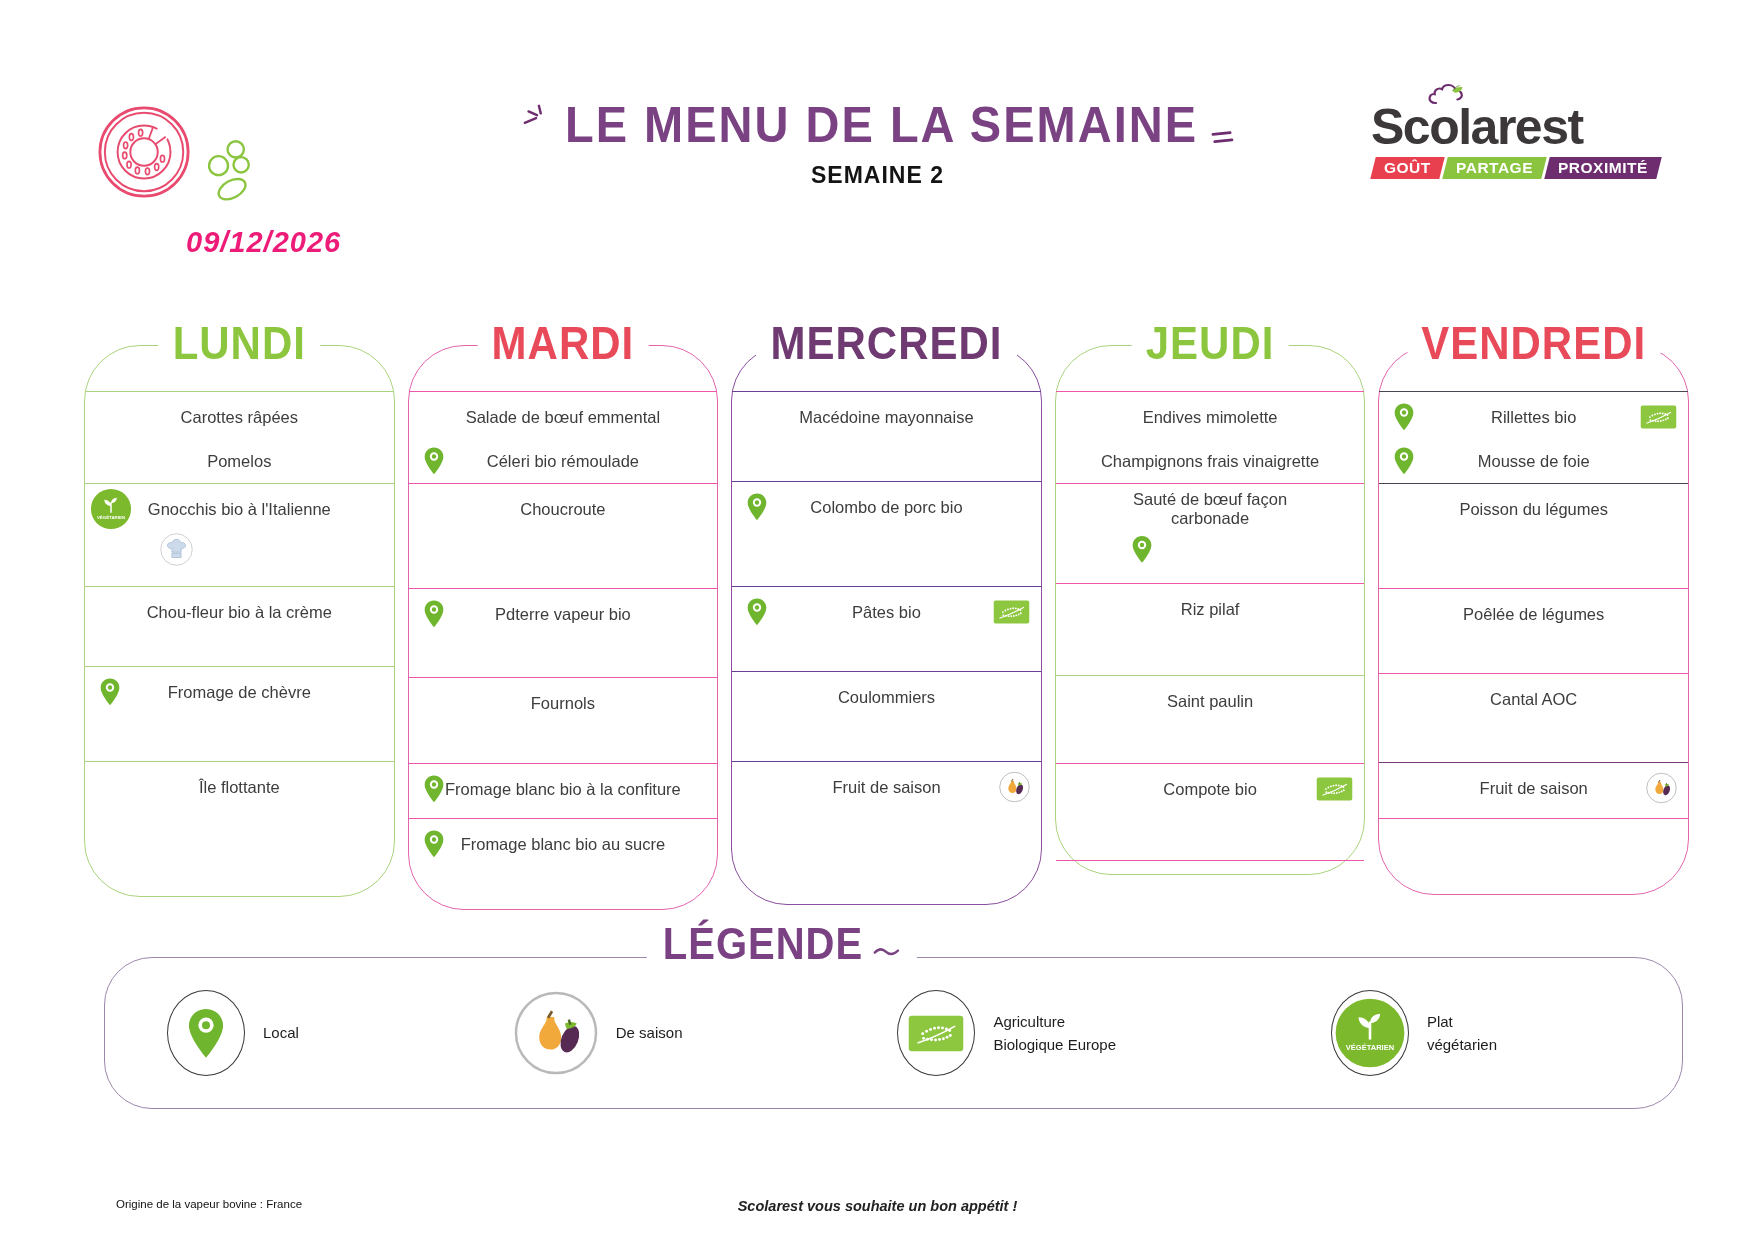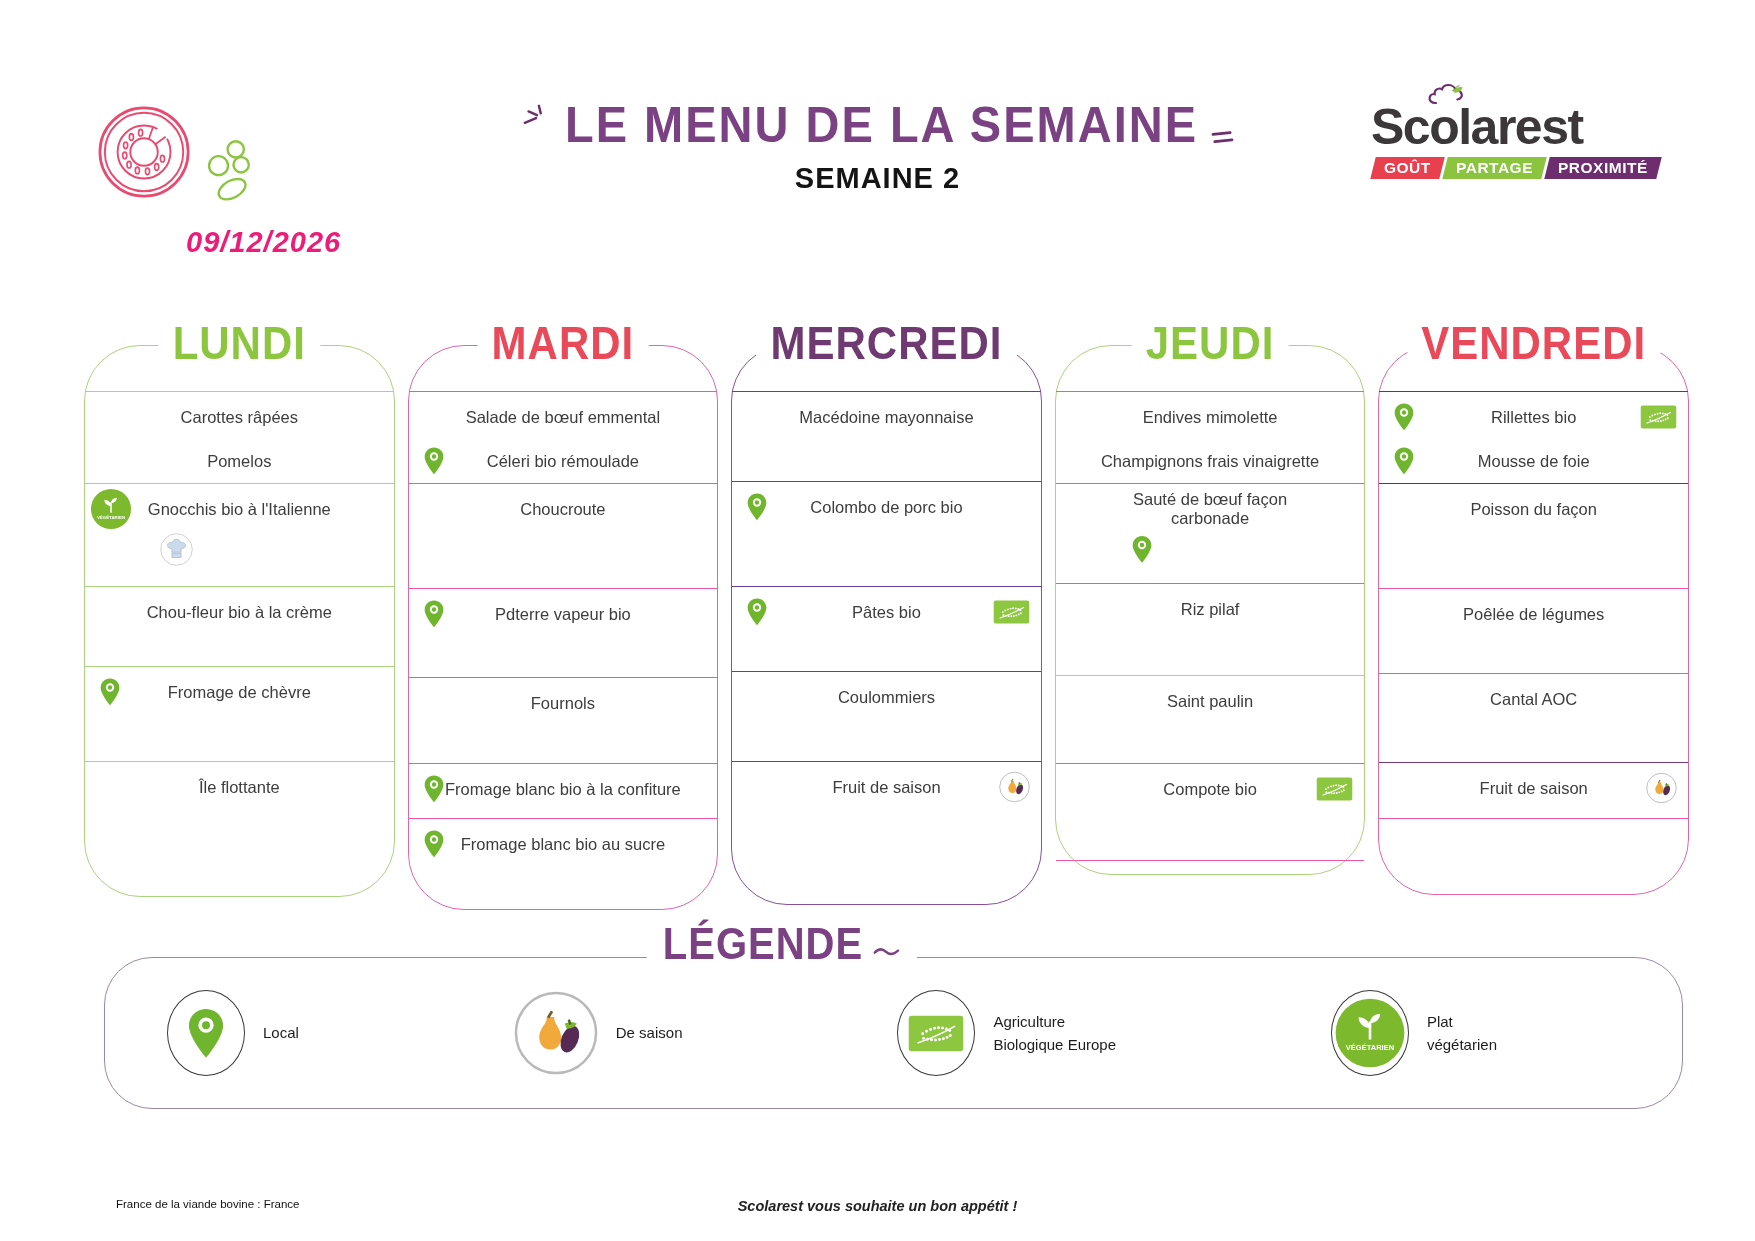--- a/index.html
+++ b/index.html
@@ -17,21 +17,21 @@
   .logo-left .peas { margin-left:8px; margin-top:26px; }
 
   .title-wrap { position:absolute; left:0; right:0; top:98px; text-align:center; }
   .title-row { display:flex; justify-content:center; align-items:center; }
   .main-title {
     color:#7a4183; font-size:47px; font-weight:700; letter-spacing:2px;
     line-height:1.05; transform: scaleY(1.08); white-space:nowrap;
   }
   .spark-left { margin-right:12px; margin-top:-8px; }
   .spark-right { margin-left:12px; margin-top:30px; }
-  .subtitle { margin-top:10px; font-size:29px; font-weight:700; color:#141414; letter-spacing:1px; }
+  .subtitle { margin-top:10px; font-size:23px; font-weight:700; color:#141414; letter-spacing:1px; }
 
   .brand { position:absolute; right:112px; top:100px; width:272px; }
   .brand-name-wrap { position:relative; display:inline-block; }
   .brand-name { font-size:50px; font-weight:700; color:#3c3839; letter-spacing:-1.5px; line-height:1.1; }
   .brand-cloud { position:absolute; left:55px; top:-23px; }
   .brand-tags { display:flex; margin-top:2px; margin-left:2px; }
   .brand-tag { transform:skewX(-14deg); margin-right:3px; padding:2px 11px; }
   .brand-tag > span { display:inline-block; transform:skewX(14deg); color:#fff; font-weight:700; font-size:15.5px; letter-spacing:.5px; }
 
   .menu-date {
@@ -471,21 +471,21 @@
                 <path d="M12 1.2C6.2 1.2 1.7 5.7 1.7 11.3c0 7.3 10.3 19.3 10.3 19.3s10.3-12 10.3-19.3C22.3 5.7 17.8 1.2 12 1.2z" fill="#6fb52d"></path>
                 <circle cx="12" cy="11" r="4.6" fill="#fff"></circle>
                 <circle cx="12" cy="11" r="2.4" fill="#6fb52d"></circle>
               </svg>
             </span>
             <span class="menu-text">Mousse de foie</span>
           </div>
         </div>
         <div class="day-row" style="border-top-color: rgb(75, 68, 83); min-height: 105px;">
           <div class="menu-line">
-            <span class="menu-text">Poisson du façon</span>
+            <span class="menu-text">Poisson du légumes</span>
           </div>
         </div>
         <div class="day-row" style="border-top-color: rgb(238, 86, 171); min-height: 85px;">
           <div class="menu-line">
             <span class="menu-text">Poêlée de légumes</span>
           </div>
         </div>
         <div class="day-row" style="border-top-color: rgb(238, 86, 171); min-height: 89px;">
           <div class="menu-line">
             <span class="menu-text">Cantal AOC</span>
@@ -590,16 +590,16 @@
             </svg>
           </span>
         </div>
         <div class="legend-label">
           <span>Plat</span>
           <span>végétarien</span>
         </div>
       </div>
     </div>
 
-  <div class="footer-origin">France de la viande bovine : France</div>
+  <div class="footer-origin">Origine de la vapeur bovine : France</div>
   <div class="footer-message">Scolarest vous souhaite un bon appétit !</div>
 
 </div>
 
 </body></html>

